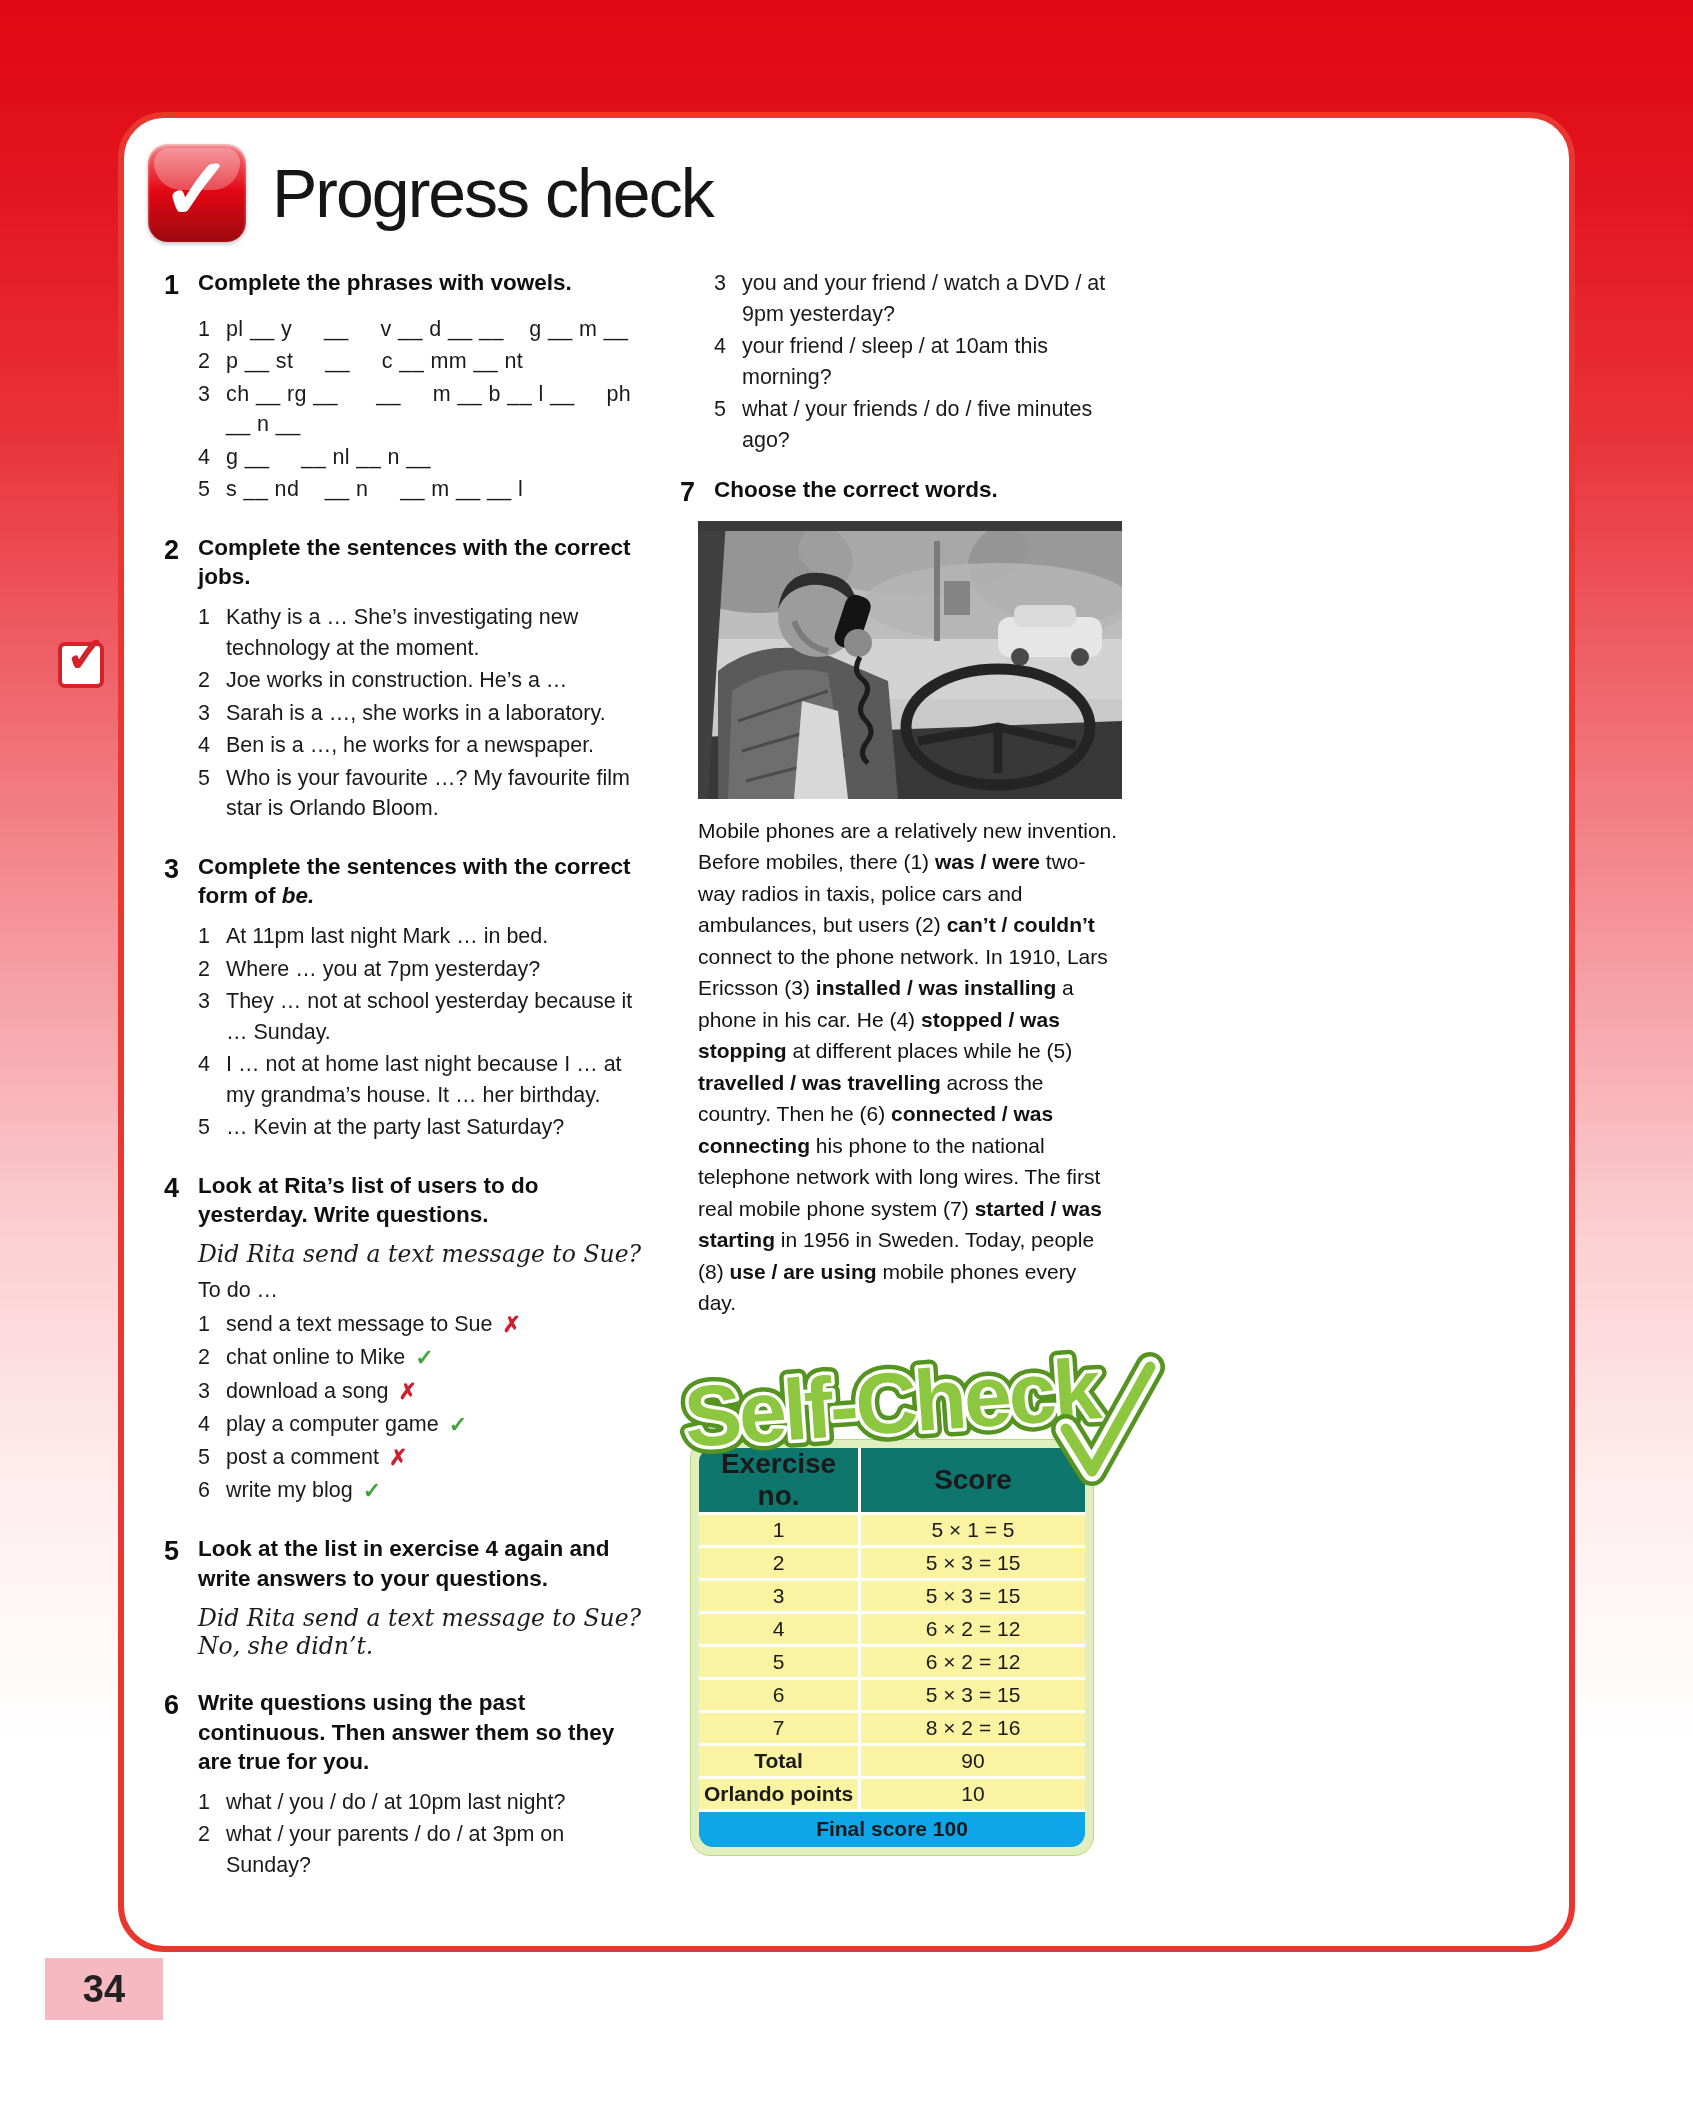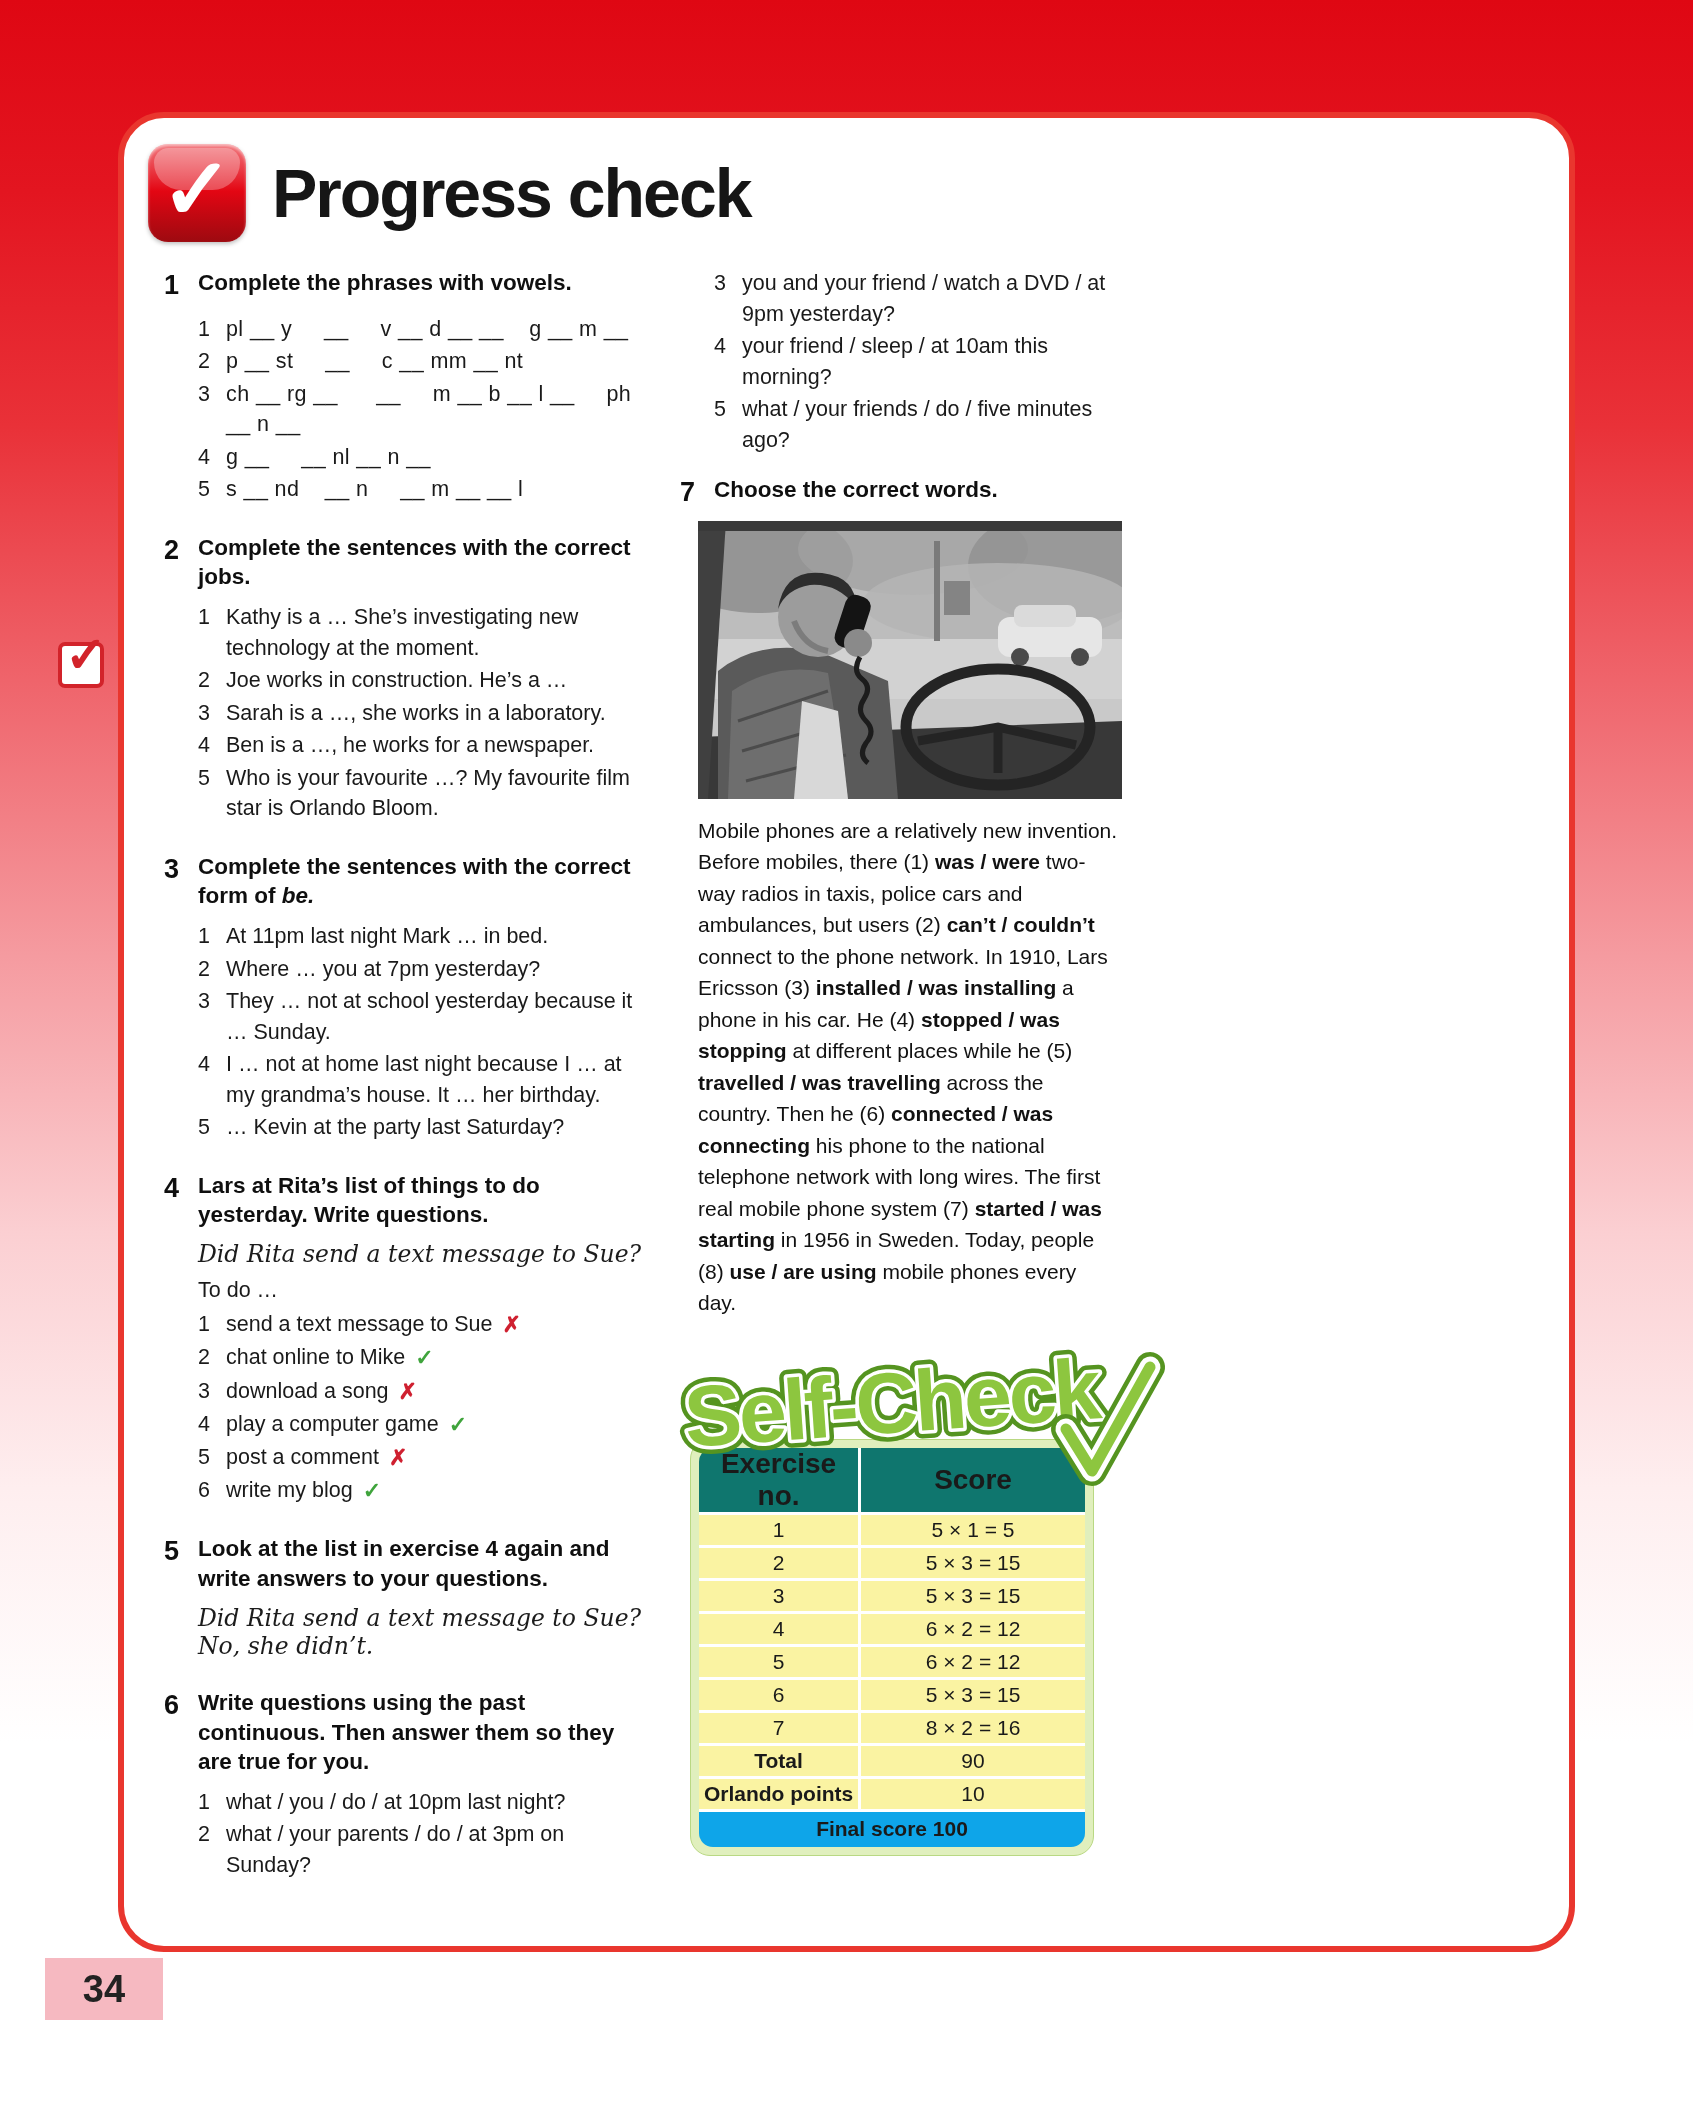--- a/index.html
+++ b/index.html
@@ -29,21 +29,21 @@
     width:98px; height:98px; border-radius:20px; position:relative;
     background: linear-gradient(180deg, #f2777d 0%, #e30613 48%, #9d0a10 100%);
     box-shadow: inset 0 2px 3px rgba(255,255,255,.55), 0 2px 4px rgba(0,0,0,.25);
     display:flex; align-items:center; justify-content:center;
   }
   .check-badge::before {
     content:""; position:absolute; left:6px; top:4px; right:6px; height:42px;
     border-radius:16px 16px 30px 30px; background:rgba(255,255,255,.28);
   }
   .check-badge .glyph { color:#fff; font-size:86px; font-weight:bold; line-height:1; transform:translateY(-4px); }
-  .page-title { font-size:68px; font-weight:bold; letter-spacing:-2px; color:#161616; margin-left:26px; }
+  .page-title { font-size:68px; font-weight:normal; letter-spacing:-2px; color:#161616; margin-left:26px; }
 
   
   .col-left  { position:absolute; left:40px;  top:150px; width:486px; }
   .col-right { position:absolute; left:556px; top:150px; width:444px; }
 
   .ex { margin-bottom:28px; }
   .ex-head { display:flex; font-weight:bold; font-size:22.5px; line-height:1.32; color:#0f0f0f; margin-bottom:10px; }
   .ex-num { flex:none; width:34px; font-size:27px; }
   .ex-title { flex:1; }
   .be { font-style:italic; font-weight:bold; }
@@ -203,21 +203,21 @@
         </div>
       <div class="item">
           <span class="item-n">5</span>
           <span class="item-t"> … Kevin at the party last Saturday?</span>
         </div>
     </div>
 
     <div class="ex">
       <div class="ex-head">
         <span class="ex-num">4</span>
-        <span class="ex-title">Lars at Rita’s list of things to do yesterday. Write questions.</span>
+        <span class="ex-title">Look at Rita’s list of users to do yesterday. Write questions.</span>
       </div>
       <div class="ex-example hand">Did Rita send a text message to Sue?</div>
       <div class="todo-label">To do …</div>
       <div class="item">
           <span class="item-n">1</span>
           <span>send a text message to Sue</span>
           <span class="mark no">✗</span>
         </div>
       <div class="item">
           <span class="item-n">2</span>

